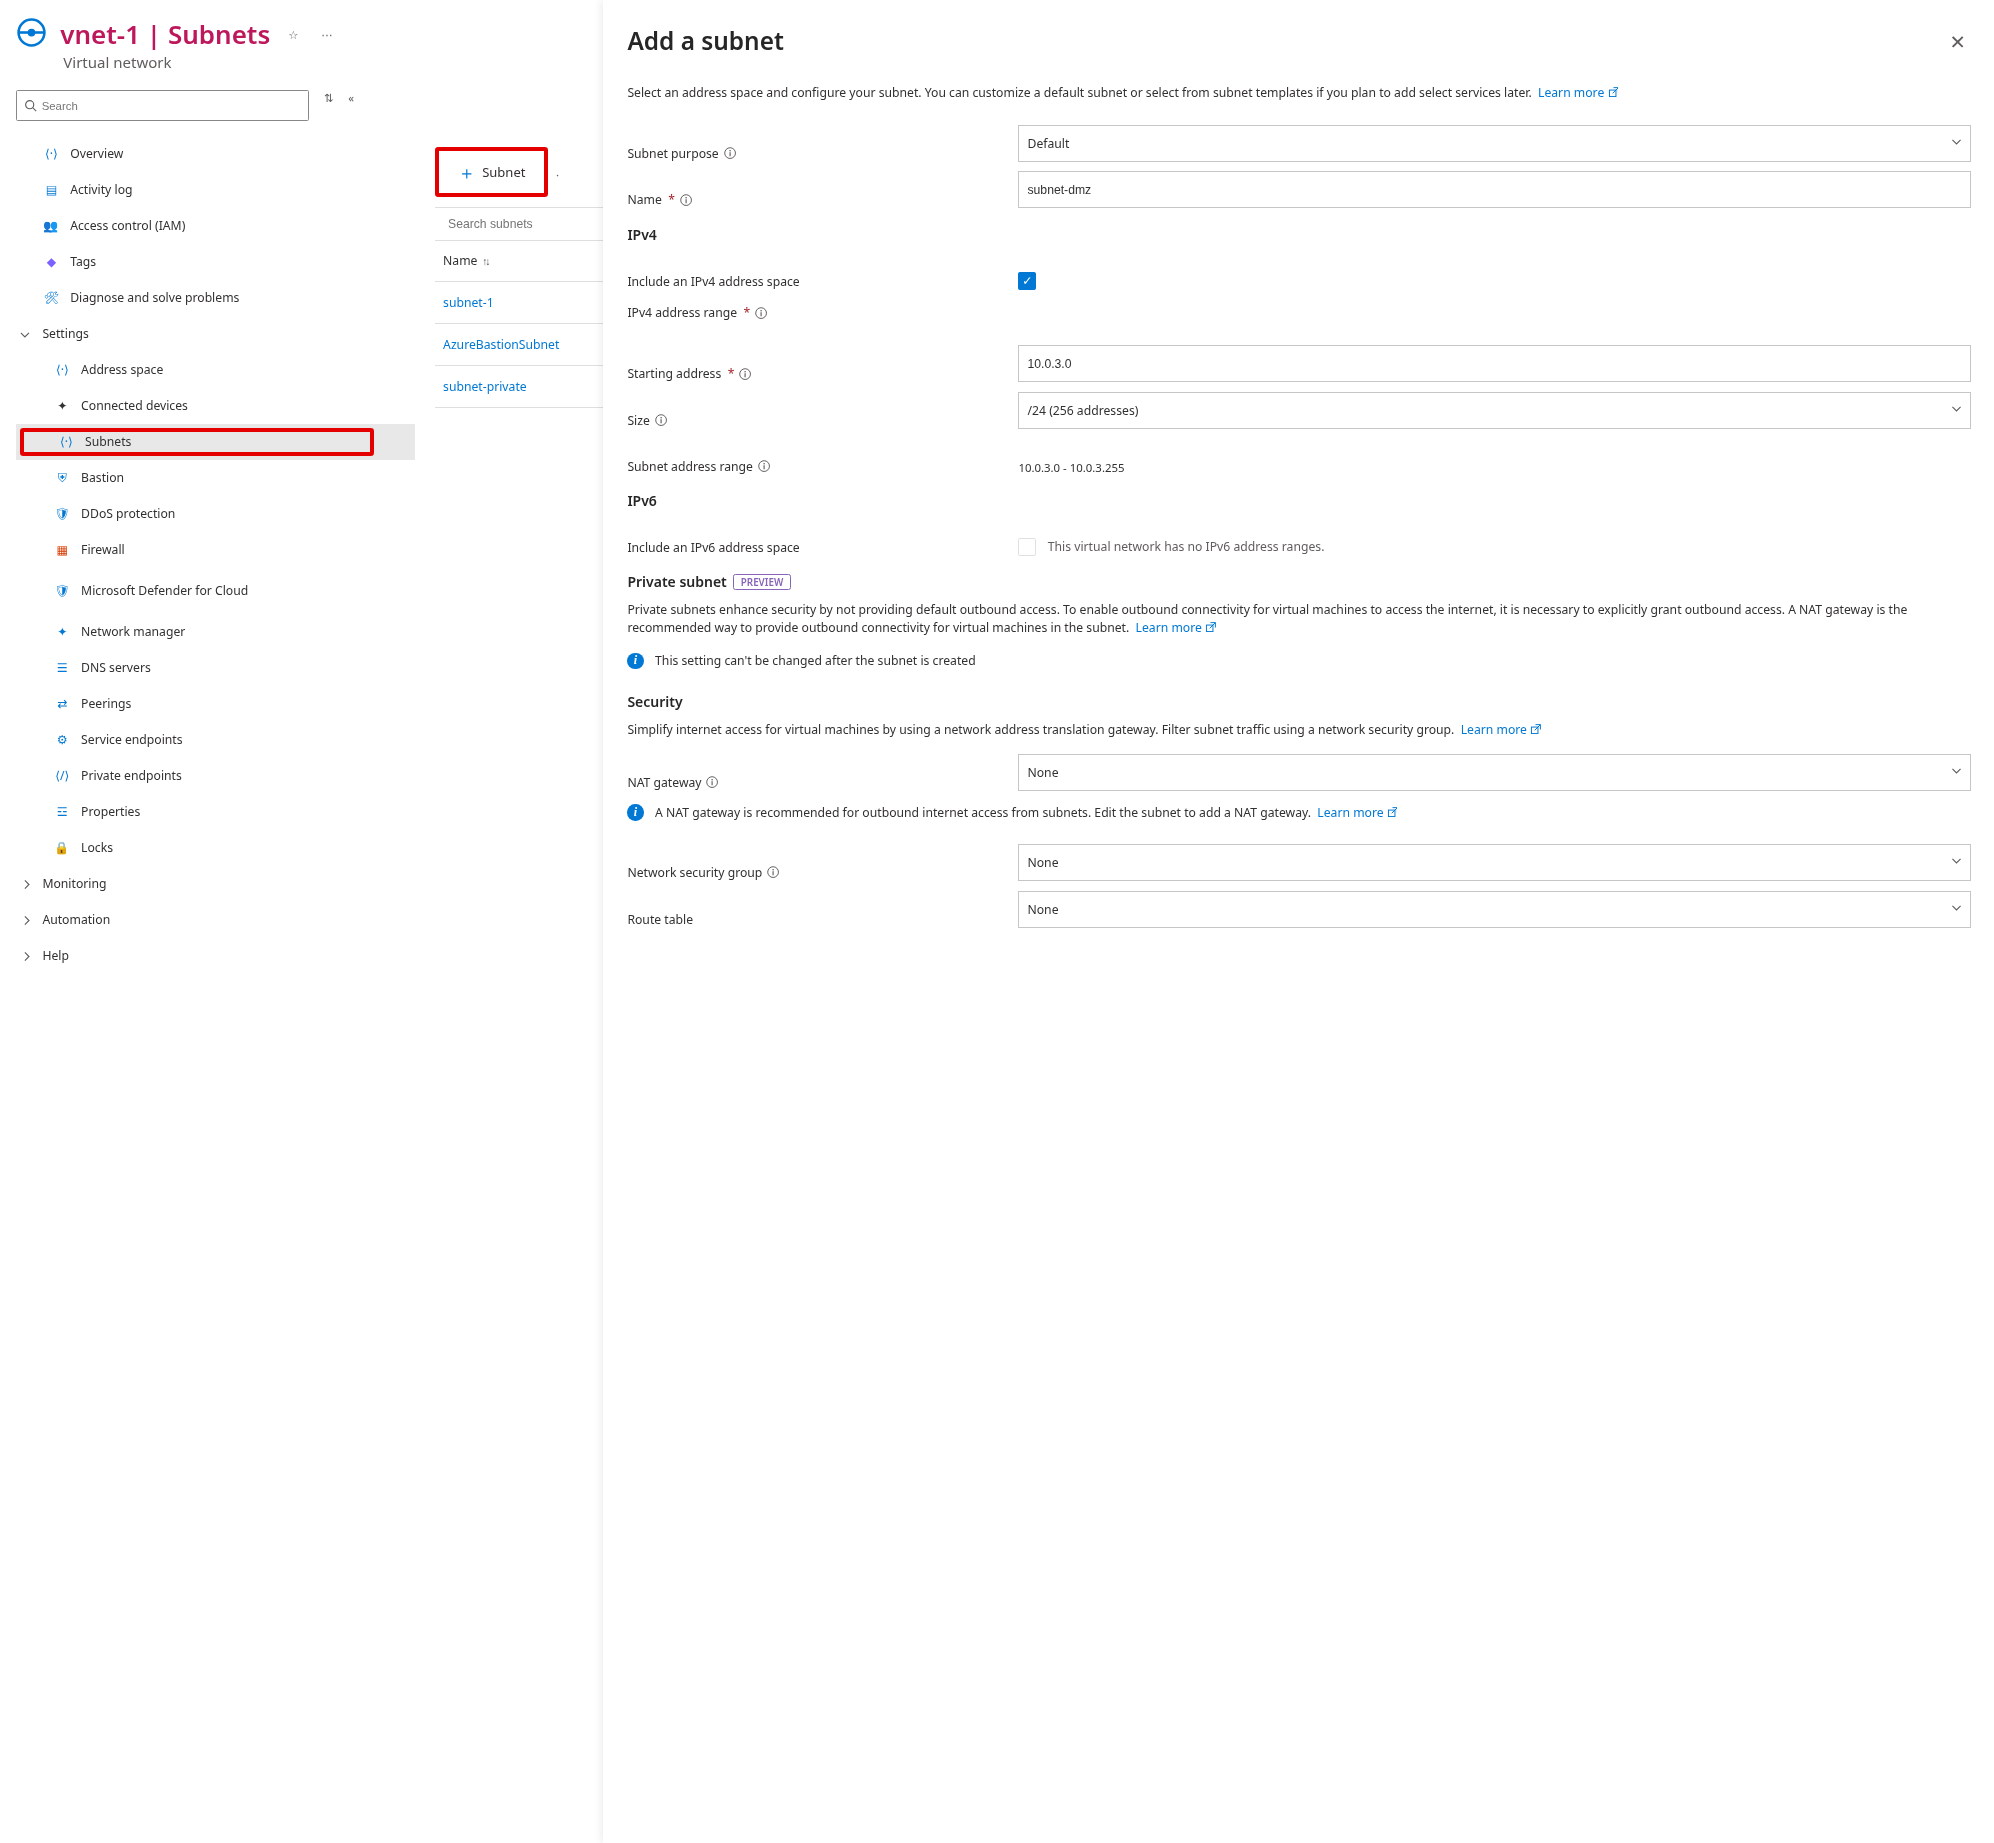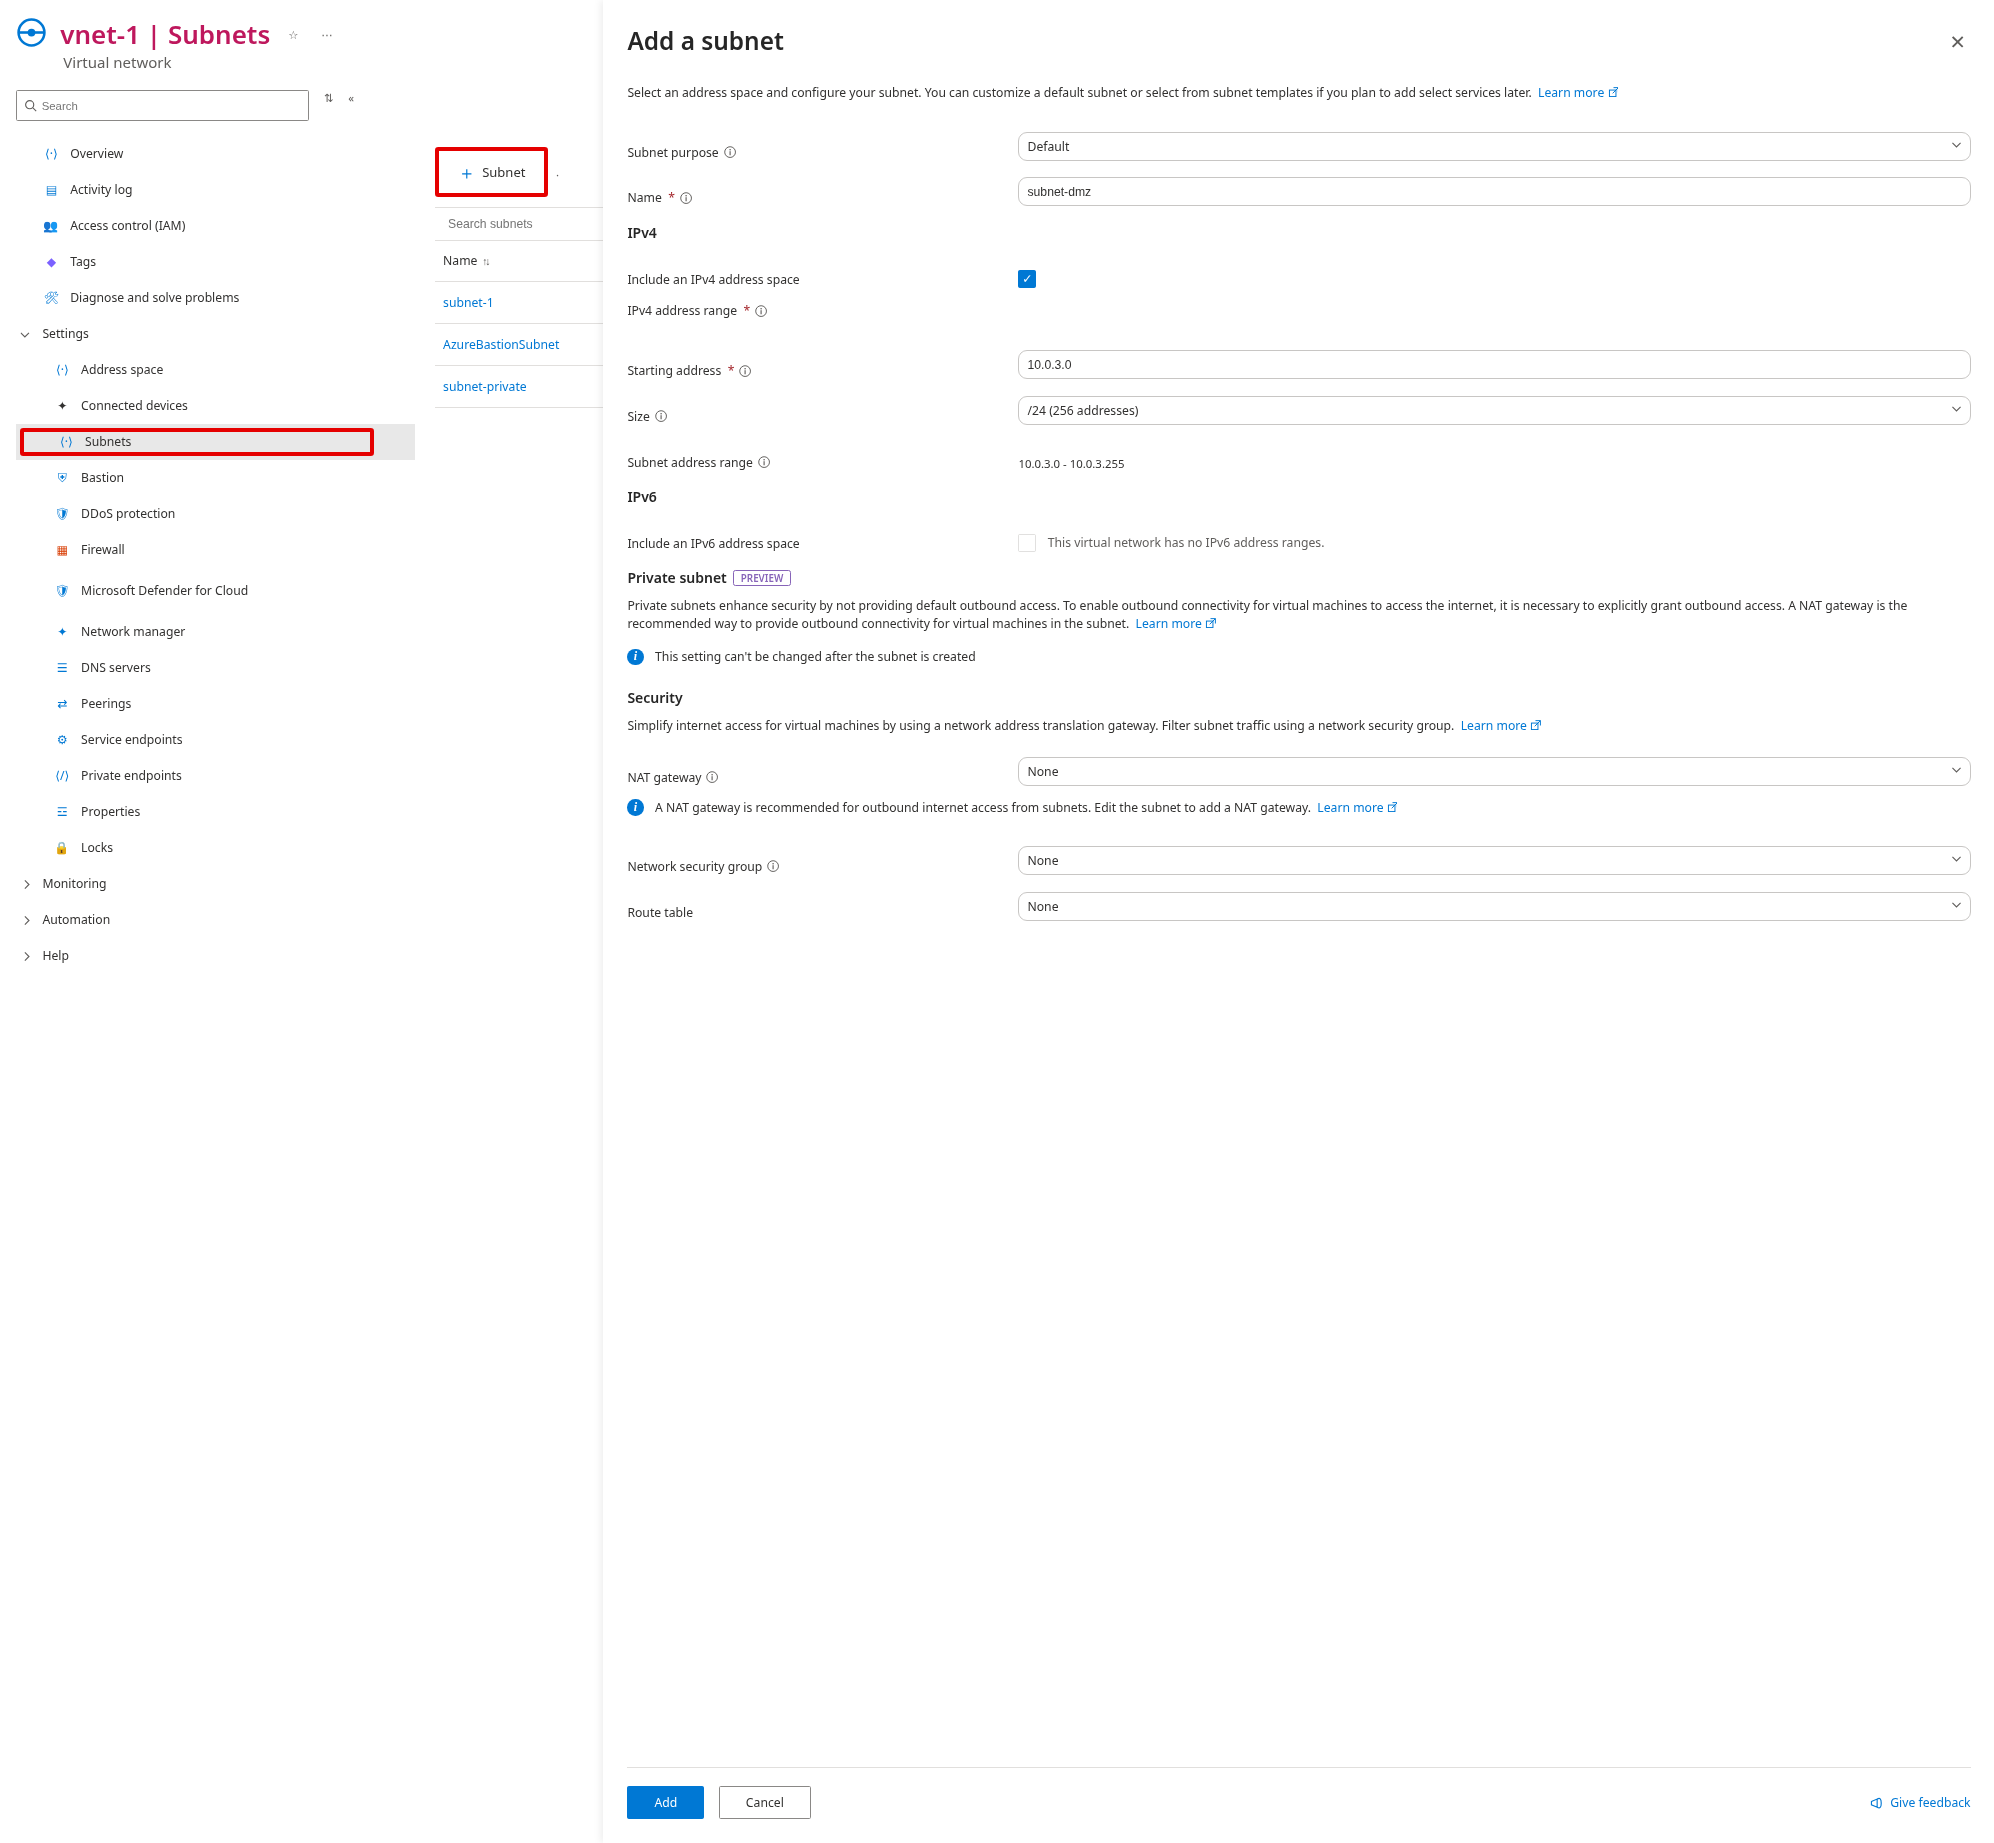--- a/index.html
+++ b/index.html
@@ -58,21 +58,21 @@
   .intro{font-size:12.2px;color:var(--text);line-height:1.45;margin:26px 0 23px;}
   a.link{color:var(--link);text-decoration:none;}
   a.link .ext{font-size:10.6px;margin-left:2.4px;}
 
   .form-row{display:flex;align-items:flex-end;min-height:36px;margin-bottom:9.8px;}
   .lbl{flex:0 0 391px;display:flex;align-items:center;gap:4.9px;font-size:12.2px;color:var(--text);}
   .lbl .req{color:#a4262c;margin-left:1.6px;}
   .info-ic{display:inline-flex;}
   .info-ic svg{width:12.2px;height:12.2px;color:var(--muted);}
   .ctrl{flex:1;}
-  .select,.input{width:100%;height:29px;border:0.8px solid var(--border);border-radius:9px;padding:0 8.1px;font-size:12.2px;color:var(--text);background:#fff;display:flex;align-items:center;position:relative;}
+  .select,.input{width:100%;height:37px;border:0.8px solid var(--border);border-radius:0;padding:0 8.1px;font-size:12.2px;color:var(--text);background:#fff;display:flex;align-items:center;position:relative;}
   .select .chev-d{position:absolute;right:6.5px;color:var(--muted);}
   input.input{outline:none;}
   .readout{margin-top:3.3px;font-size:12.2px;color:var(--text);}
   .sec-head{font-size:14px;font-weight:600;margin:16.3px 0 9.8px;color:#262626;}
   .chk{width:18px;height:18px;border:0.8px solid var(--border);border-radius:1.6px;display:inline-flex;align-items:center;justify-content:center;cursor:pointer;}
   .chk.checked{background:var(--link);border-color:var(--link);color:#fff;}
   .chk.checked::after{content:"✓";font-size:12.2px;}
   .muted-inline{color:var(--muted);font-size:12.2px;margin-left:11.4px;}
   .badge-preview{display:inline-block;font-size:9.8px;font-weight:600;color:var(--badge-purple);border:0.8px solid var(--badge-purple);padding:0.8px 6.5px;border-radius:2.4px;margin-left:6.5px;vertical-align:1.6px;}
   .para{font-size:12.2px;line-height:1.5;color:var(--text);margin:4.9px 0 14.7px;}
@@ -503,30 +503,16 @@
       <div class="ctrl">
         <div class="select">
           <span>None</span>
           <span class="chev-d"><svg width="13" height="13" viewBox="0 0 16 16">
                 <use href="#i-chev-d"></use>
               </svg></span>
         </div>
       </div>
     </div>
 
-    <div class="footer">
-      <div class="btn btn-primary">
-          <span>Add</span>
-        </div>
-      <div class="btn btn-secondary">
-          <span>Cancel</span>
-        </div>
-      <div class="feedback">
-        <svg width="14.7" height="14.7" viewBox="0 0 18 18">
-            <use href="#i-mega"></use>
-          </svg>
-        <span>Give feedback</span>
-      </div>
-    </div>
   </div>
 
 </div>
 
 
 </body></html>

